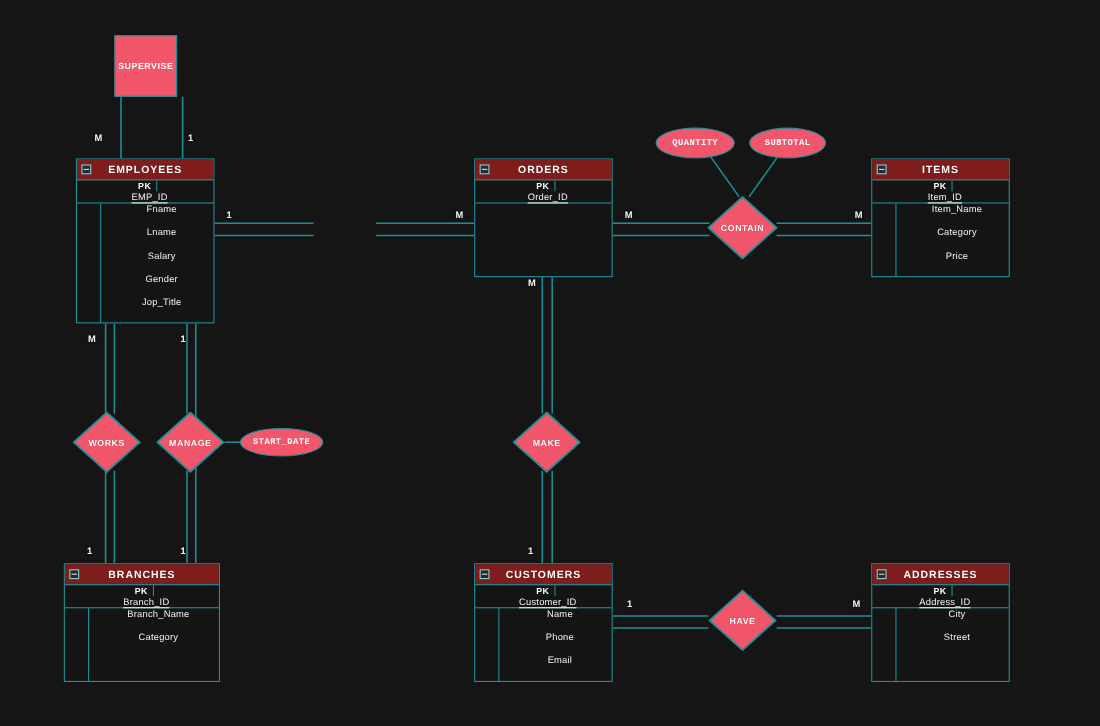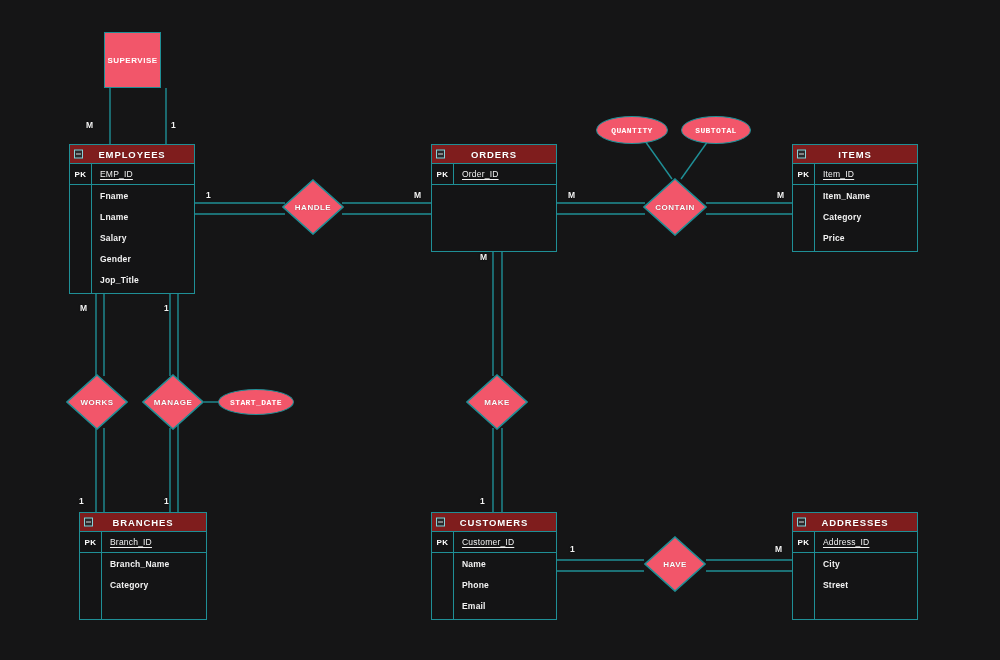--- a/index.html
+++ b/index.html
@@ -54,20 +54,21 @@
   }
   .collapse-icon i {
     display: block;
     width: 5px; height: 1.5px;
     background: #d8d8d8;
   }
   .attr-row {
     display: flex;
     align-items: center;
     height: 21px;
+    flex-direction: column;
   }
   .attr-row.pk-row {
     border-bottom: 1.5px solid #1f8f96;
   }
   .key-cell {
     width: 22px;
     min-width: 22px;
     height: 100%;
     display: flex;
     align-items: center;
@@ -85,21 +86,21 @@
     font-size: 8.5px;
     letter-spacing: .2px;
   }
   .attr-cell.pk {
     text-decoration: underline;
     text-underline-offset: 2px;
   }
   .body-grid { display: flex; }
   .body-left { width: 22px; min-width: 22px; border-right: 1.5px solid #1f8f96; }
   .body-right { flex: 1; }
-  .body-right .attr-row { padding-left: 8px; font-weight: bold; }
+  .body-right .attr-row { padding-left: 8px; }
   .body-right .attr-cell { padding-left: 0; }
 
   
   .rel {
     position: absolute;
     z-index: 6;
     display: flex;
     align-items: center;
     justify-content: center;
   }
@@ -279,21 +280,21 @@
         <div class="attr-row">
             <span class="attr-cell">Category</span>
           </div>
         <div class="attr-row">
             <span class="attr-cell">Price</span>
           </div>
       </div>
     </div>
   </div>
 
-  <div class="entity" style="left:79px; top:512px; width:128px; height:108px;">
+  <div class="entity" style="left:58px; top:512px; width:142px; height:108px;">
     <div class="ent-header">
       <span class="collapse-icon">
           <i></i>
         </span>
       <span class="ent-title">BRANCHES</span>
     </div>
     <div class="attr-row pk-row">
       <span class="key-cell">PK</span>
       <span class="attr-cell pk">Branch_ID</span>
     </div>
@@ -358,26 +359,20 @@
             <span class="attr-cell">Street</span>
           </div>
       </div>
     </div>
   </div>
 
   <div class="rel-rect" style="left:104px; top:32px; width:57px; height:56px;">
     <span class="rel-label">SUPERVISE</span>
   </div>
 
-  <div class="rel" style="left:282px; top:179px; width:62px; height:56px;">
-    <svg class="dia" viewBox="0 0 62 56" preserveAspectRatio="none">
-      <polygon points="31,1 61,28 31,55 1,28" fill="#f2566a" stroke="#1f8f96" stroke-width="1.6"></polygon>
-    </svg>
-    <span class="rel-label">HANDLE</span>
-  </div>
 
   <div class="rel" style="left:643px; top:178px; width:64px; height:58px;">
     <svg class="dia" viewBox="0 0 64 58" preserveAspectRatio="none">
       <polygon points="32,1 63,29 32,57 1,29" fill="#f2566a" stroke="#1f8f96" stroke-width="1.6"></polygon>
     </svg>
     <span class="rel-label">CONTAIN</span>
   </div>
 
   <div class="rel" style="left:66px; top:374px; width:62px; height:56px;">
     <svg class="dia" viewBox="0 0 62 56" preserveAspectRatio="none">

